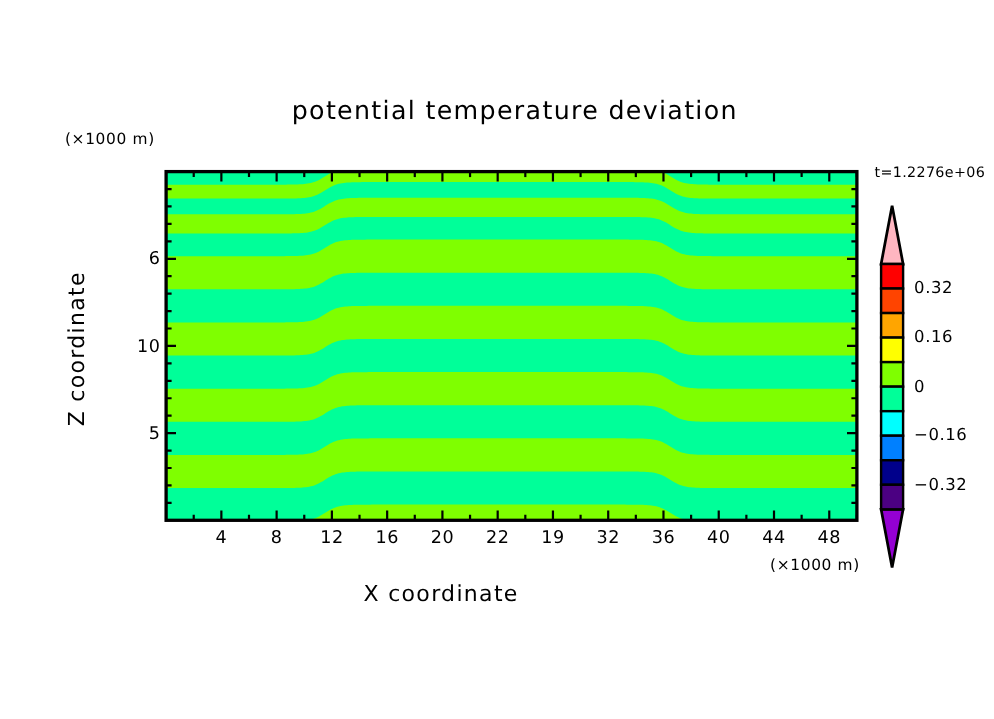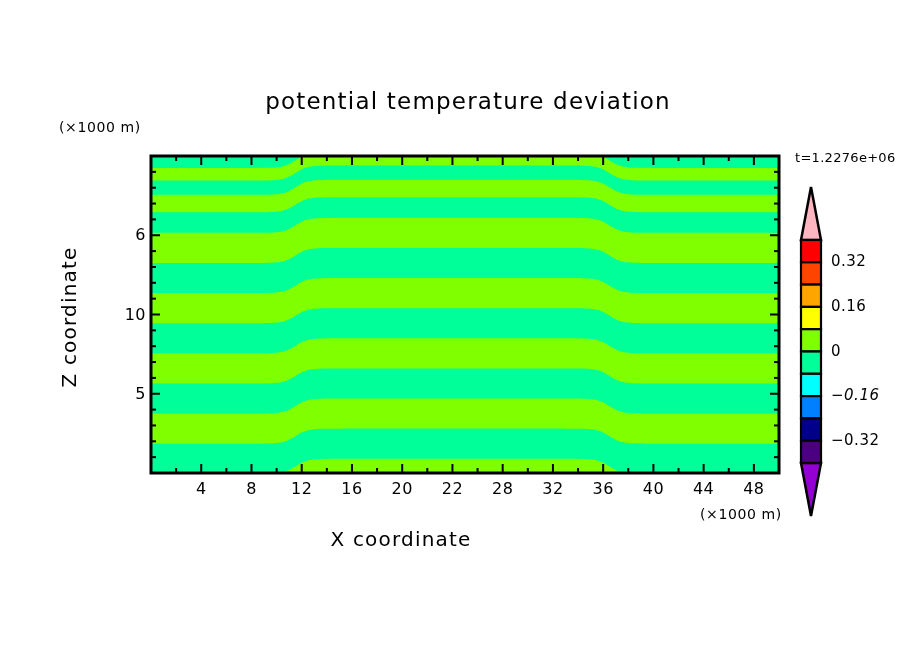--- a/index.html
+++ b/index.html
@@ -251,33 +251,33 @@
       </g>
   </svg>
 
   <div id="x-tick-labels">
       <div class="tick-label-x" style="left: 165.24px;">4</div>
       <div class="tick-label-x" style="left: 215.48px;">8</div>
       <div class="tick-label-x" style="left: 265.72px;">12</div>
       <div class="tick-label-x" style="left: 315.96px;">16</div>
       <div class="tick-label-x" style="left: 366.2px;">20</div>
       <div class="tick-label-x" style="left: 416.44px;">22</div>
-      <div class="tick-label-x" style="left: 466.68px;">28</div>
+      <div class="tick-label-x" style="left: 466.68px;">19</div>
       <div class="tick-label-x" style="left: 516.92px;">32</div>
       <div class="tick-label-x" style="left: 567.16px;">36</div>
       <div class="tick-label-x" style="left: 617.4px; text-align: center;">40</div>
       <div class="tick-label-x" style="left: 667.64px;">44</div>
       <div class="tick-label-x" style="left: 717.88px;">48</div>
     </div>
   <div id="y-tick-labels">
       <div class="tick-label-y" style="top: 383.75px;">5</div>
       <div class="tick-label-y" style="top: 304.5px;">10</div>
       <div class="tick-label-y" style="top: 225.25px;">6</div>
     </div>
   <div id="cbar-labels">
       <div class="cbar-label" style="top: 252.3px;">0.32</div>
       <div class="cbar-label" style="top: 296.9px;">0.16</div>
       <div class="cbar-label" style="top: 341.5px;">0</div>
-      <div class="cbar-label" style="top: 386.1px; font-style: italic;">−0.16</div>
+      <div class="cbar-label" style="top: 386.1px;">−0.16</div>
       <div class="cbar-label" style="top: 430.7px;">−0.32</div>
     </div>
 
 </div>
 
 </body></html>

